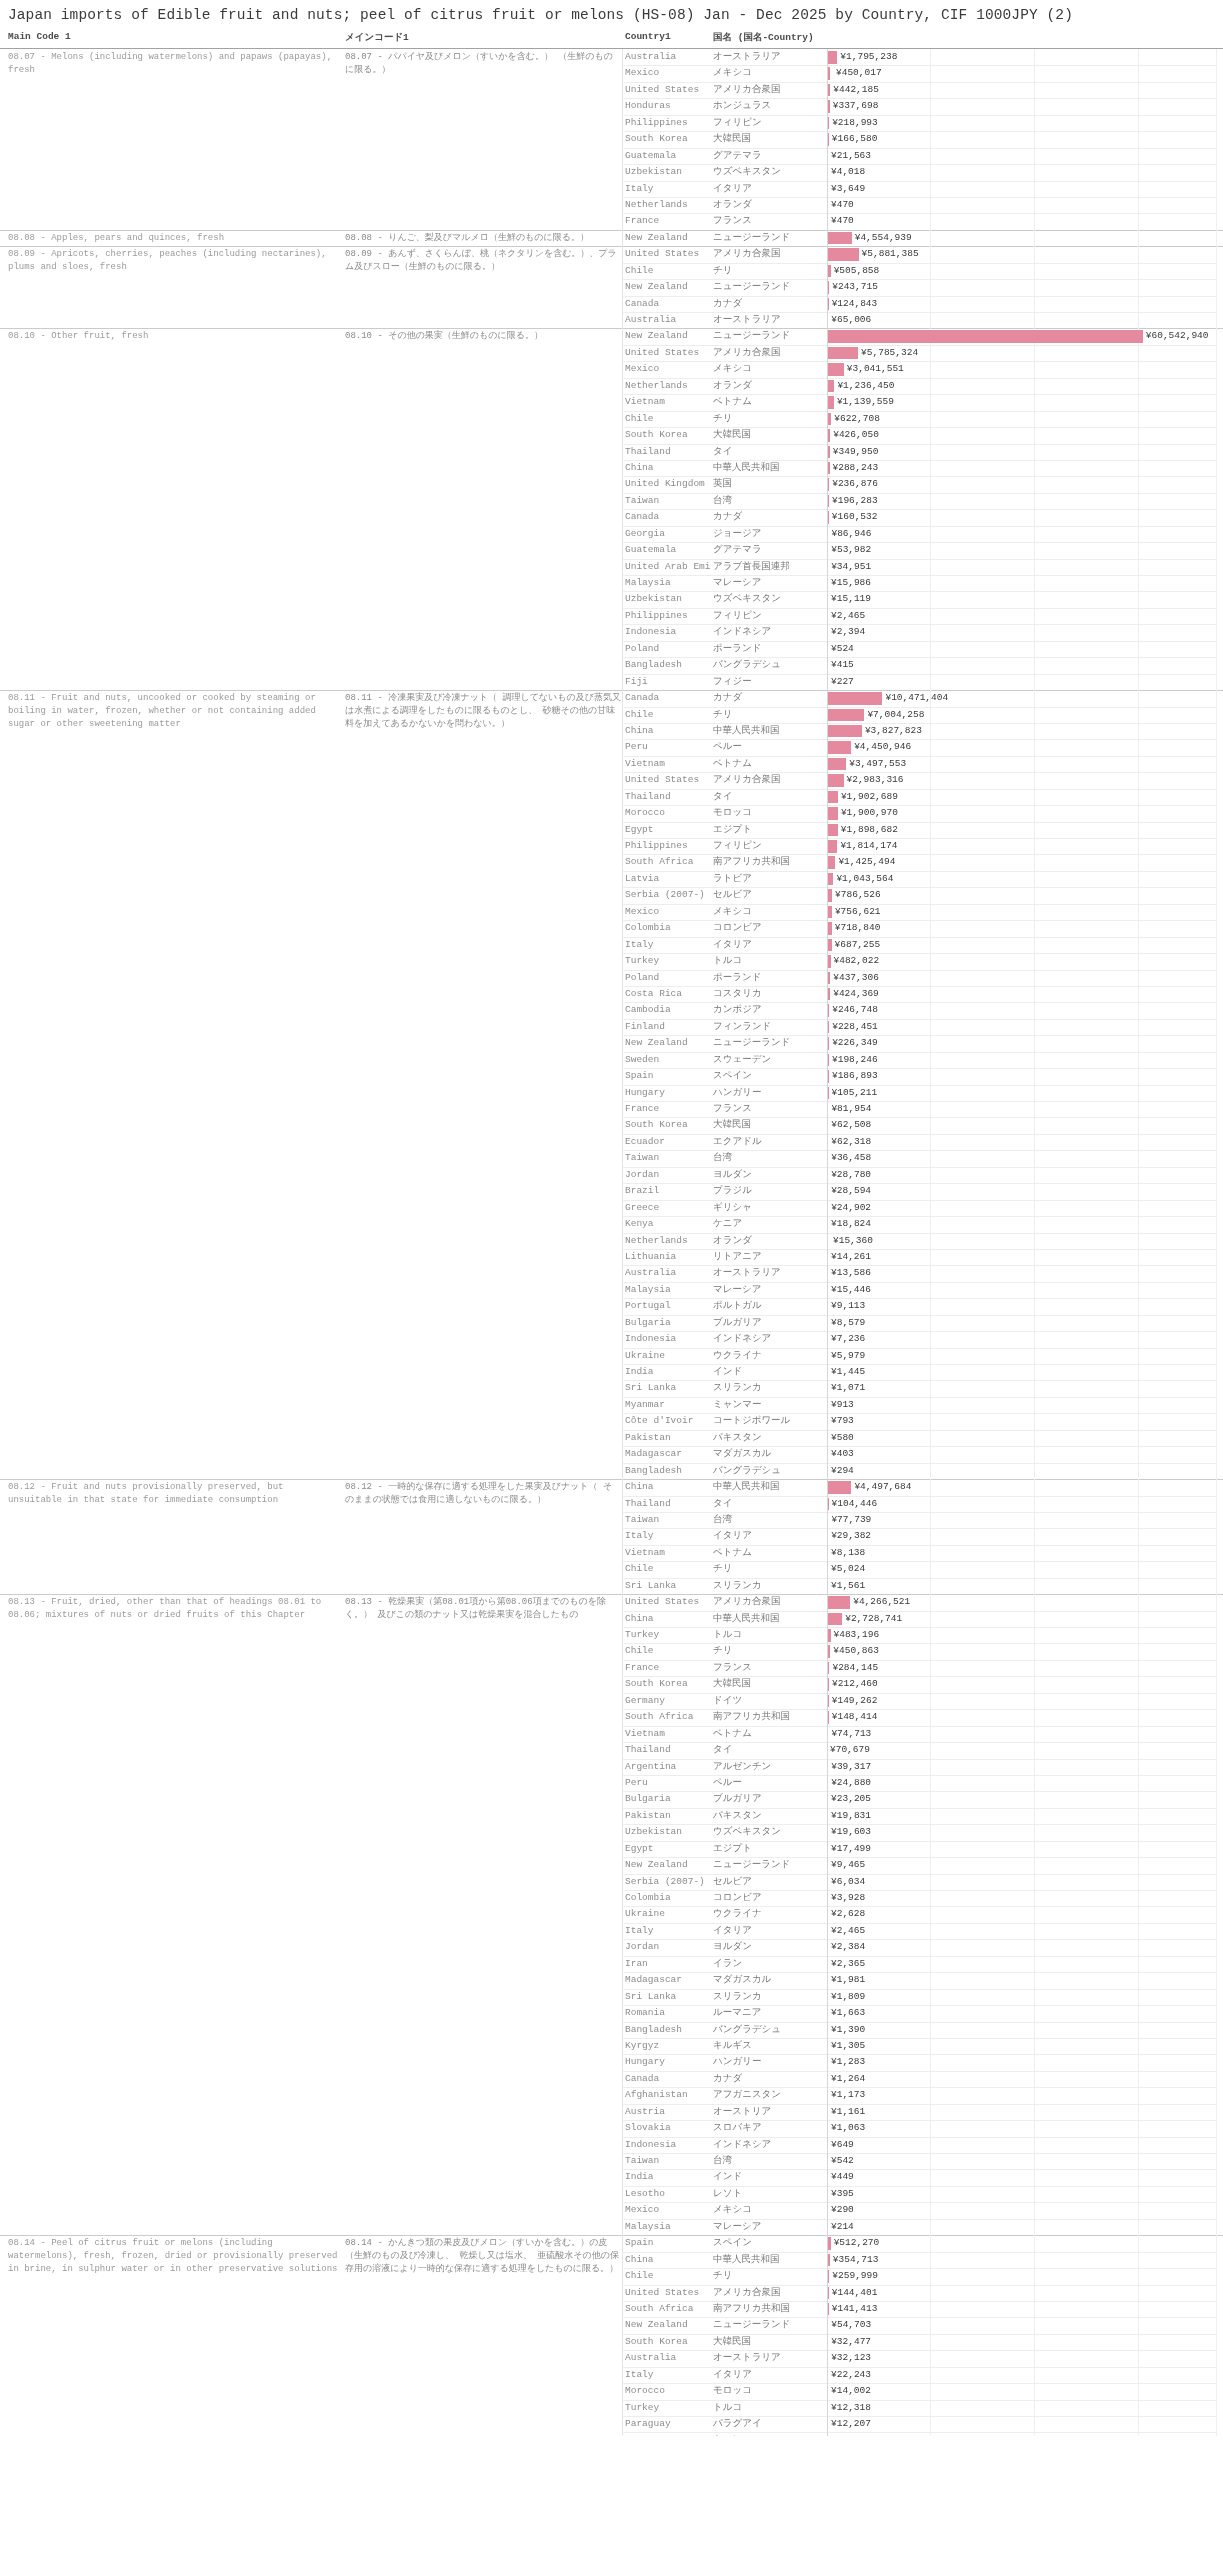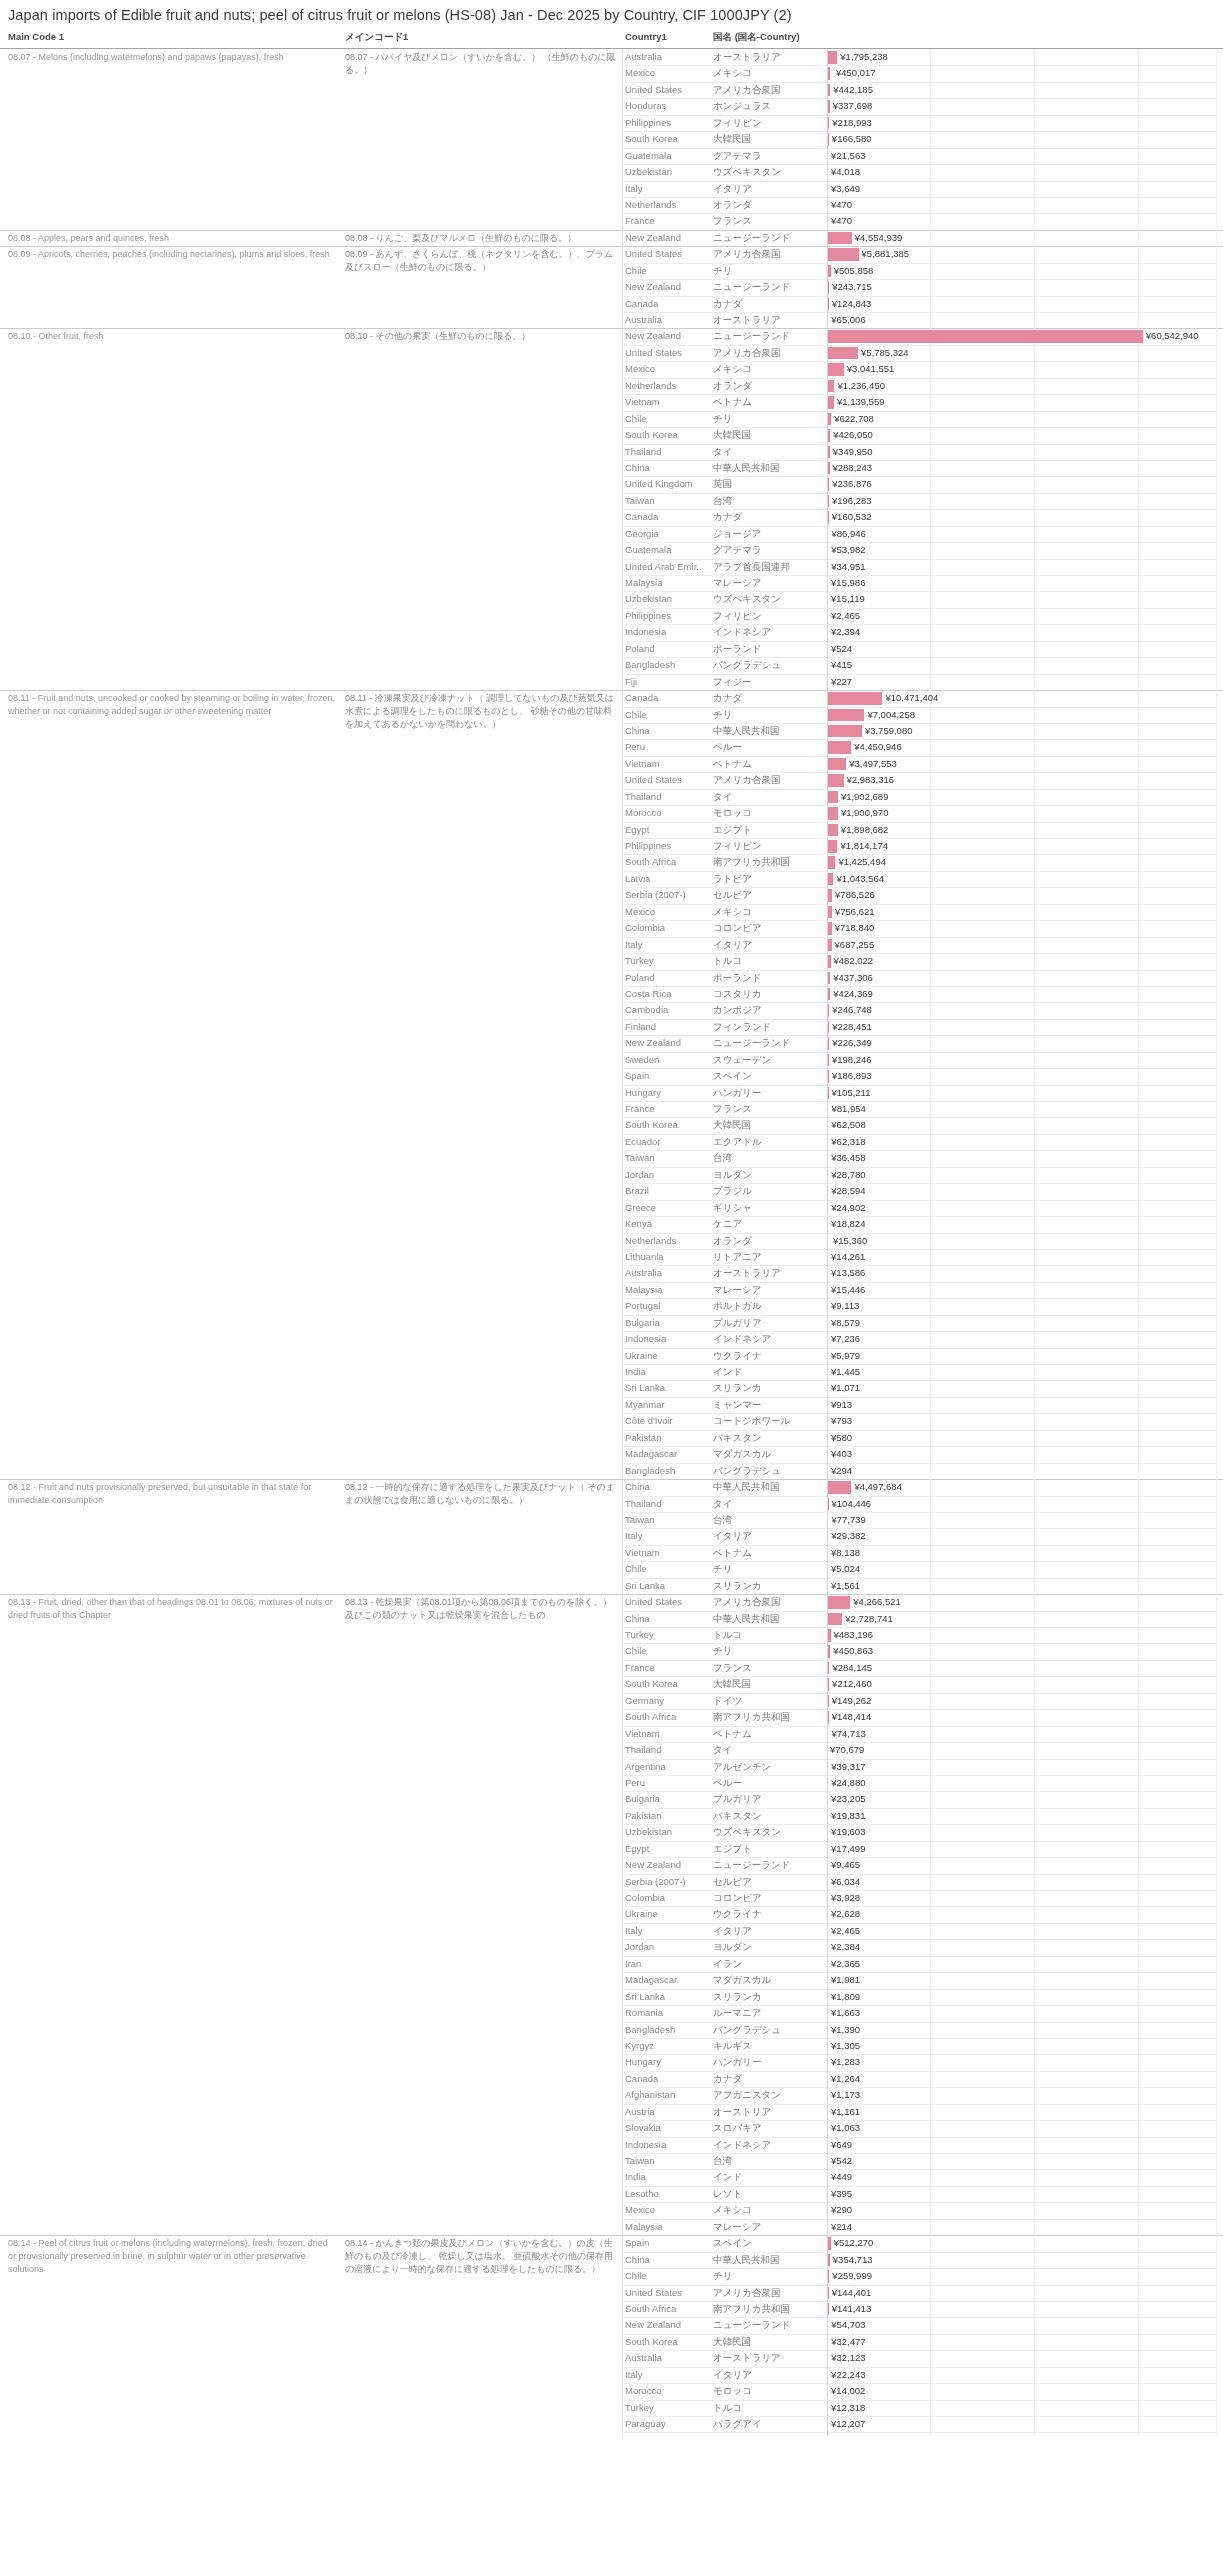--- a/index.html
+++ b/index.html
@@ -1,18 +1,18 @@
 <!DOCTYPE html>
 <html><head>
 <meta charset="utf-8">
 <style>
   * { margin:0; padding:0; box-sizing:border-box; }
   html,body { background:#ffffff; }
   body { font-family:"Liberation Sans","DejaVu Sans",sans-serif; }
-  .app { position:relative; width:1223px; height:2436px; overflow:hidden; background:#fff; }
+  .app { position:relative; width:1223px; height:2436px; overflow:hidden; background:#fff;font-family:Liberation Mono, monospace; }
   .title { padding:7px 10px 4px 8px; font-size:14.5px; color:#3b3b3b; letter-spacing:.1px; }
   .table { position:relative; border-bottom:1px solid #b9b9b9; }
   .header { position:relative; height:22px; border-bottom:1px solid #a3a3a3; }
   .header .h { position:absolute; top:4px; font-size:9.5px; font-weight:bold; color:#4b4b4b; white-space:nowrap; }
   .h1 { left:8px; } .h2 { left:345px; } .h3 { left:625px; } .h4 { left:713px; }
   .group { position:relative; display:flex; }
   .group:not(:first-child) { box-shadow: inset 0 1px 0 #cbcbcb; }
   .gl1 { position:absolute; left:8px; top:2px; width:330px; font-size:9px; line-height:1.45; color:#9b9b9b; }
   .gl2 { position:absolute; left:345px; top:2px; width:276px; font-size:9px; line-height:1.45; color:#8a8a8a; }
   .rows { margin-left:622px; width:595px; box-shadow: inset 1px 0 0 #e3e3e3; }
@@ -380,21 +380,21 @@
               <span class="chart-cell">
                 <span class="bar" style="width: 36.42px; background: rgb(229, 137, 159);"></span>
                 <span class="val" style="left: 40.42px;">¥7,004,258</span>
               </span>
             </div>
             <div class="row">
               <span class="c-en">China</span>
               <span class="c-ja">中華人民共和国</span>
               <span class="chart-cell">
                 <span class="bar" style="width: 33.91px; background: rgb(229, 137, 159);"></span>
-                <span class="val" style="left: 37.91px;">¥3,759,080</span>
+                <span class="val" style="left: 37.91px;">¥3,827,823</span>
               </span>
             </div>
             <div class="row">
               <span class="c-en">Peru</span>
               <span class="c-ja">ペルー</span>
               <span class="chart-cell">
                 <span class="bar" style="width: 23.14px; background: rgb(229, 137, 159);"></span>
                 <span class="val" style="left: 27.14px;">¥4,450,946</span>
               </span>
             </div>

